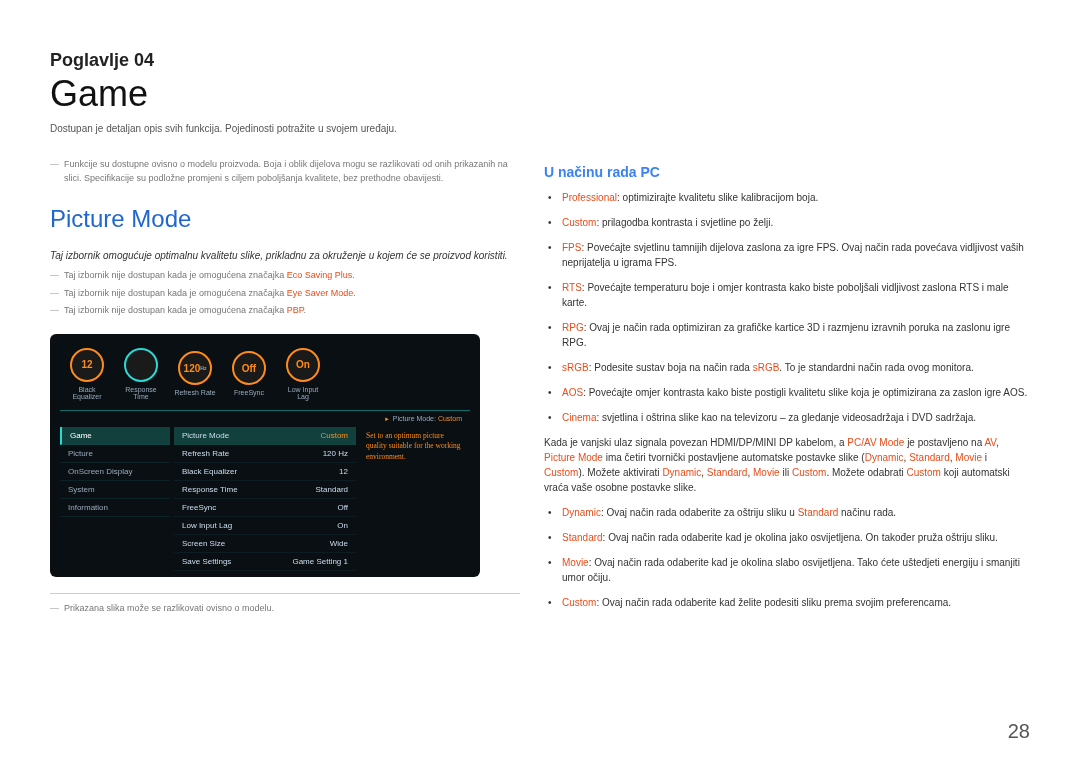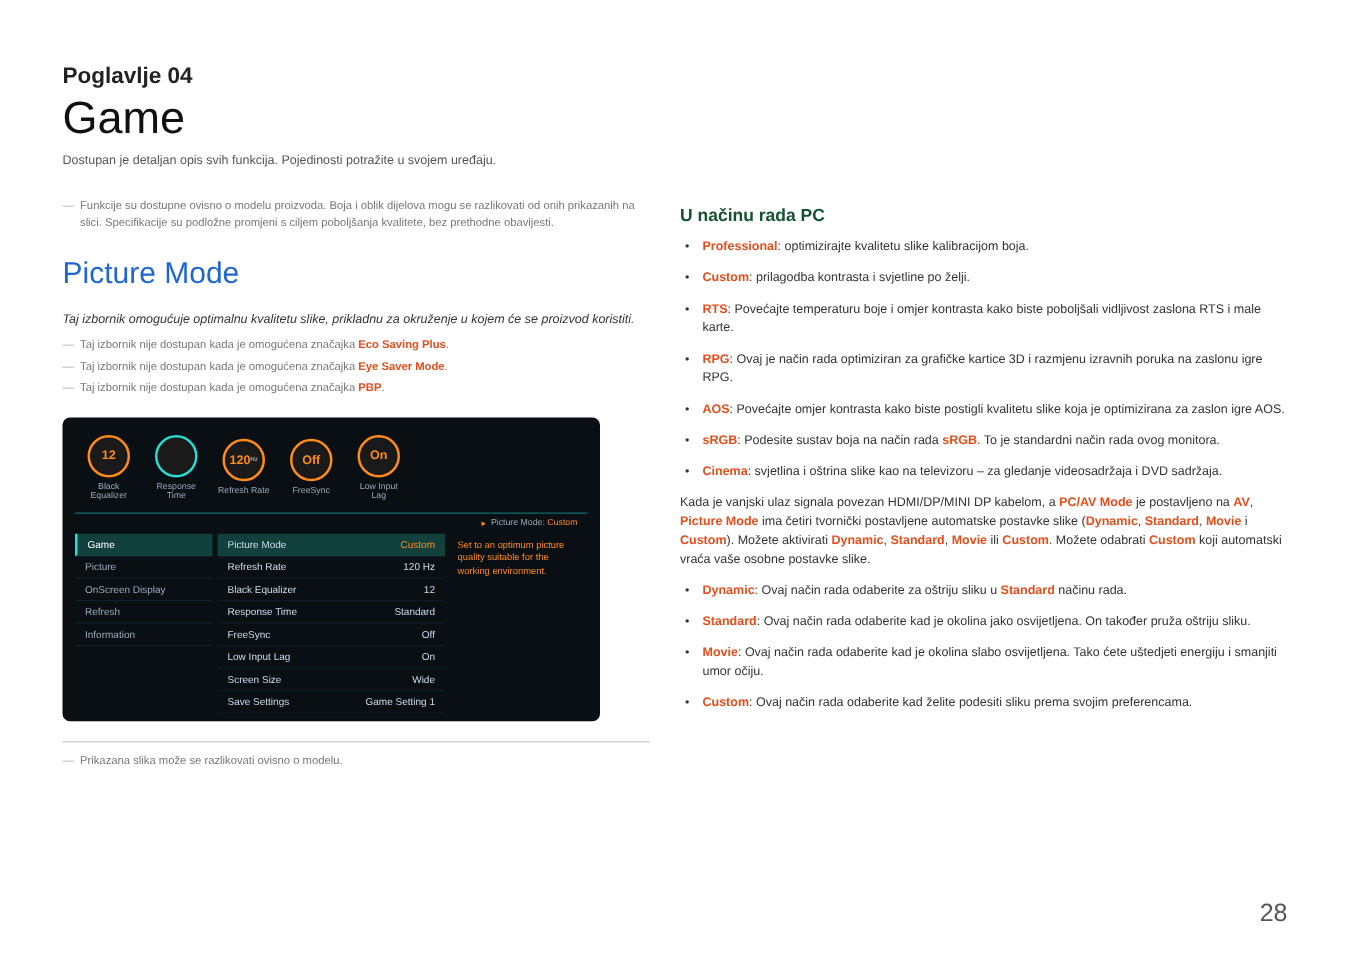--- a/index.html
+++ b/index.html
@@ -15,24 +15,24 @@
   .chapter-label { font-size: 18px; font-weight: 700; color: #222; margin-bottom: 2px; }
   .chapter-title { font-size: 36px; font-weight: 400; color: #111; margin-bottom: 8px; }
   .subtitle { font-size: 10px; color: #555; margin-bottom: 24px; }
   .cols { display: flex; gap: 24px; }
   .left { width: 470px; }
   .right { flex: 1; }
   .disclaimer { font-size: 9px; color: #777; margin-bottom: 20px; padding-left: 14px; position: relative; line-height:1.5; }
   .disclaimer::before { content: "—"; position: absolute; left: 0; top: 0; color:#aaa;}
   .section-h2 { font-size: 24px; color: #1e66d0; font-weight: 400; margin-bottom: 16px; }
   .section-p { font-size: 10px; color: #333; margin-bottom: 6px; line-height:1.4;font-style:italic;}
-  .red { color: #e84c1a; font-weight: bold; }
+  .red { color: #e84c1a; }
   .note-line { font-size:9px; color:#777; padding-left:14px; position:relative; margin-bottom:4px; line-height:1.5;}
   .note-line::before { content:"—"; position:absolute; left:0; color:#aaa;}
-  .right h3 { font-size: 14px; font-weight: 600; color: #14532d; margin-bottom: 10px; margin-top: 6px;}
+  .right h3 { font-size: 14px; font-weight: 600; color: #3b82f6; margin-bottom: 10px; margin-top: 6px;}
   .right ul { list-style: none; padding-left: 18px; }
   .right li { font-size: 10px; color: #333; margin-bottom: 10px; line-height: 1.5; position: relative; }
   .right li::before { content:"•"; position:absolute; left:-14px; color:#333; }
   .right .intro-p { font-size:10px; color:#333; line-height:1.5; margin-bottom:10px; }
   .page-no { position: absolute; bottom: 20px; right: 50px; font-size: 20px; color: #555; margin-top: 35px; }
 
   
   .osd {
     margin-top: 16px;
     width: 430px;
@@ -59,21 +59,21 @@
   .osd-bar .dot { color:#ff8c1a; margin-right:4px;}
   .osd-body { display:flex; gap:4px; }
   .osd-menu { width:110px; }
   .osd-menu .item { padding:4px 8px; font-size:8px; color:#9ab; border-bottom:1px solid rgba(20,80,80,.3);}
   .osd-menu .item.active { background:#11403d; color:#fff; border-left:2px solid #2adad3;}
   .osd-settings { flex:1; }
   .osd-row { display:flex; justify-content:space-between; padding:4px 8px; font-size:8px; color:#cde; border-bottom:1px solid rgba(20,80,80,.2);}
   .osd-row.active { background:#11403d; }
   .osd-row .v { color:#ff8c1a; }
   .osd-row .v.plain { color:#cde; }
-  .osd-desc { width:110px; font-size:7.5px; color:#ff8c1a; padding:4px 6px; line-height:1.4;}
+  .osd-desc { width:110px; font-size:7.5px; color:#ff8c1a; padding:4px 6px; line-height:1.4;font-family:Liberation Serif, serif;}
 
   hr.sep { border:none; border-top:1px solid #ccc; margin:16px 0 8px 0; }
 </style>
 </head>
 <body>
 
 <div>
   <div class="chapter-label">Poglavlje 04</div>
   <div class="chapter-title">Game</div>
   <div class="subtitle">Dostupan je detaljan opis svih funkcija. Pojedinosti potražite u svojem uređaju.</div>
@@ -116,21 +116,21 @@
       <div class="osd-bar">
         <span class="dot">▸</span>
         <span>Picture Mode:</span>&nbsp;
         <span style="color:#ff8c1a">Custom</span>
       </div>
       <div class="osd-body">
         <div class="osd-menu" id="osd-menu">
             <div class="item active">Game</div>
             <div class="item">Picture</div>
             <div class="item">OnScreen Display</div>
-            <div class="item">Refresh</div>
+            <div class="item">System</div>
             <div class="item">Information</div>
           </div>
         <div class="osd-settings" id="osd-settings">
             <div class="osd-row active">
               <span>Picture Mode</span>
               <span class="v">Custom</span>
             </div>
             <div class="osd-row">
               <span>Refresh Rate</span>
               <span class="v plain">120 Hz</span>
@@ -166,24 +166,25 @@
 
     <hr class="sep">
     <div class="note-line">Prikazana slika može se razlikovati ovisno o modelu.</div>
   </div>
 
   <div class="right">
     <h3>U načinu rada PC</h3>
     <ul id="pc-list">
         <li><span class="red">Professional</span><span>: optimizirajte kvalitetu slike kalibracijom boja.</span></li>
         <li><span class="red">Custom</span><span>: prilagodba kontrasta i svjetline po želji.</span></li>
+        <li><span class="red">FPS</span><span>: Povećajte svjetlinu tamnijih dijelova zaslona za igre FPS. Ovaj način rada povećava vidljivost vaših neprijatelja u igrama FPS.</span></li>
         <li><span class="red">RTS</span><span>: Povećajte temperaturu boje i omjer kontrasta kako biste poboljšali vidljivost zaslona RTS i male karte.</span></li>
         <li><span class="red">RPG</span><span>: Ovaj je način rada optimiziran za grafičke kartice 3D i razmjenu izravnih poruka na zaslonu igre RPG.</span></li>
+        <li><span class="red">sRGB</span><span>: Podesite sustav boja na način rada </span><span class="red">sRGB</span><span>. To je standardni način rada ovog monitora.</span></li>
         <li><span class="red">AOS</span><span>: Povećajte omjer kontrasta kako biste postigli kvalitetu slike koja je optimizirana za zaslon igre AOS.</span></li>
-        <li><span class="red">sRGB</span><span>: Podesite sustav boja na način rada </span><span class="red">sRGB</span><span>. To je standardni način rada ovog monitora.</span></li>
         <li><span class="red">Cinema</span><span>: svjetlina i oštrina slike kao na televizoru – za gledanje videosadržaja i DVD sadržaja.</span></li>
       </ul>
     <p class="intro-p" id="av-intro"><span>Kada je vanjski ulaz signala povezan HDMI/DP/MINI DP kabelom, a </span><span class="red">PC/AV Mode</span><span> je postavljeno na </span><span class="red">AV</span><span>, </span><span class="red">Picture Mode</span><span> ima četiri tvornički postavljene automatske postavke slike (</span><span class="red">Dynamic</span><span>, </span><span class="red">Standard</span><span>, </span><span class="red">Movie</span><span> i </span><span class="red">Custom</span><span>). Možete aktivirati </span><span class="red">Dynamic</span><span>, </span><span class="red">Standard</span><span>, </span><span class="red">Movie</span><span> ili </span><span class="red">Custom</span><span>. Možete odabrati </span><span class="red">Custom</span><span> koji automatski vraća vaše osobne postavke slike.</span></p>
     <ul id="av-list">
         <li><span class="red">Dynamic</span><span>: Ovaj način rada odaberite za oštriju sliku u </span><span class="red">Standard</span><span> načinu rada.</span></li>
         <li><span class="red">Standard</span><span>: Ovaj način rada odaberite kad je okolina jako osvijetljena. On također pruža oštriju sliku.</span></li>
         <li><span class="red">Movie</span><span>: Ovaj način rada odaberite kad je okolina slabo osvijetljena. Tako ćete uštedjeti energiju i smanjiti umor očiju.</span></li>
         <li><span class="red">Custom</span><span>: Ovaj način rada odaberite kad želite podesiti sliku prema svojim preferencama.</span></li>
       </ul>
   </div>

